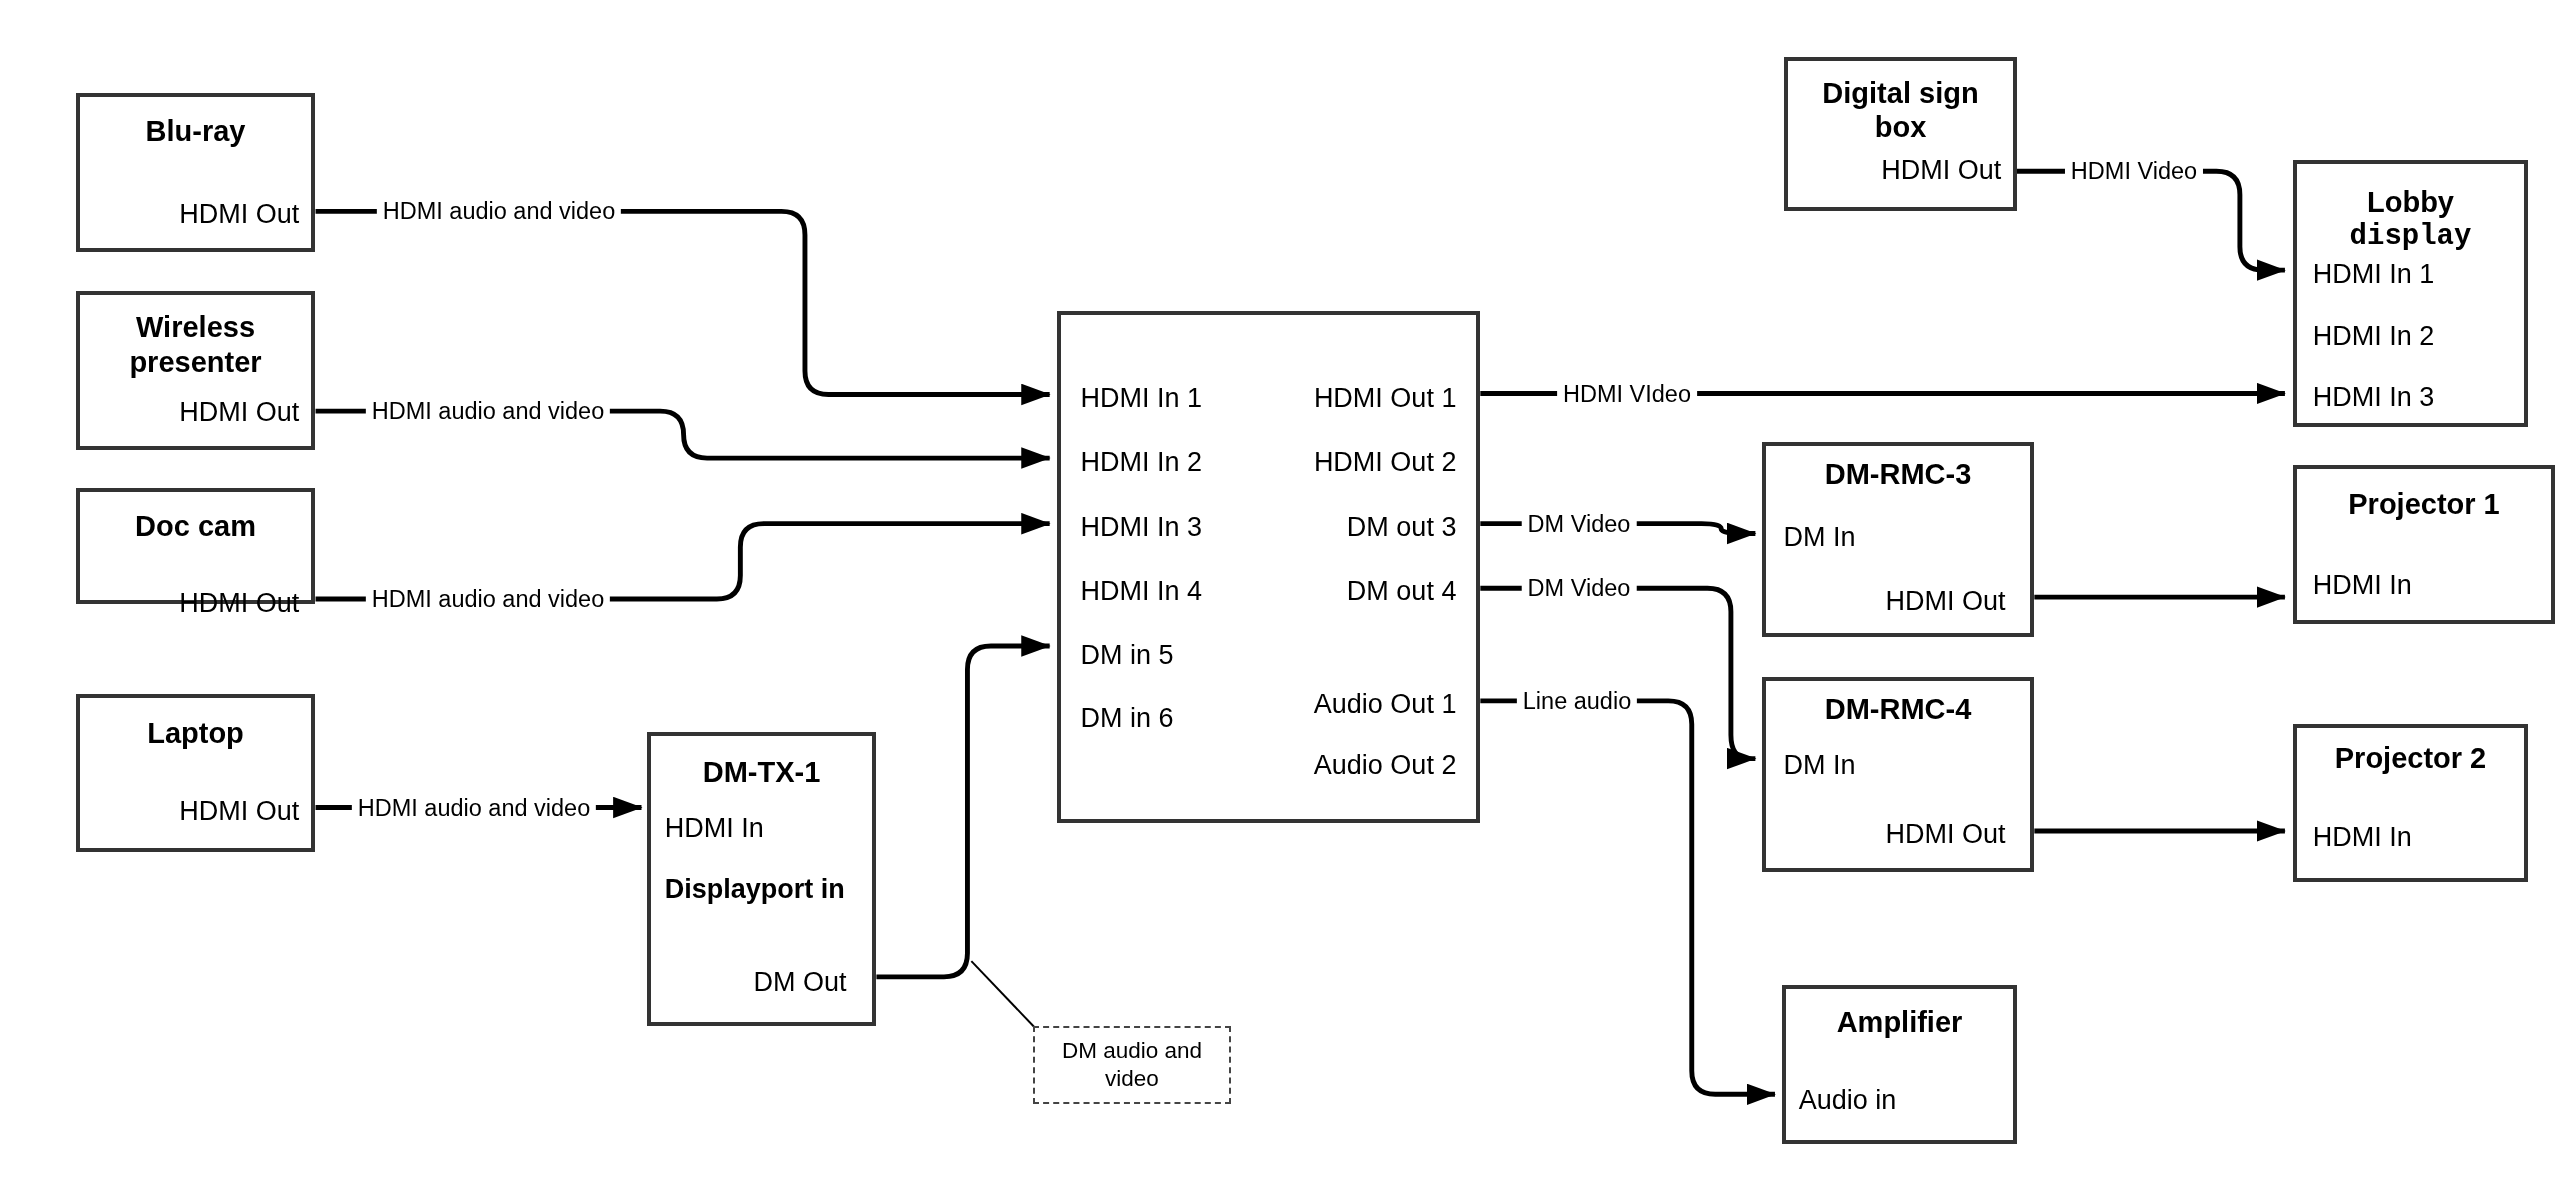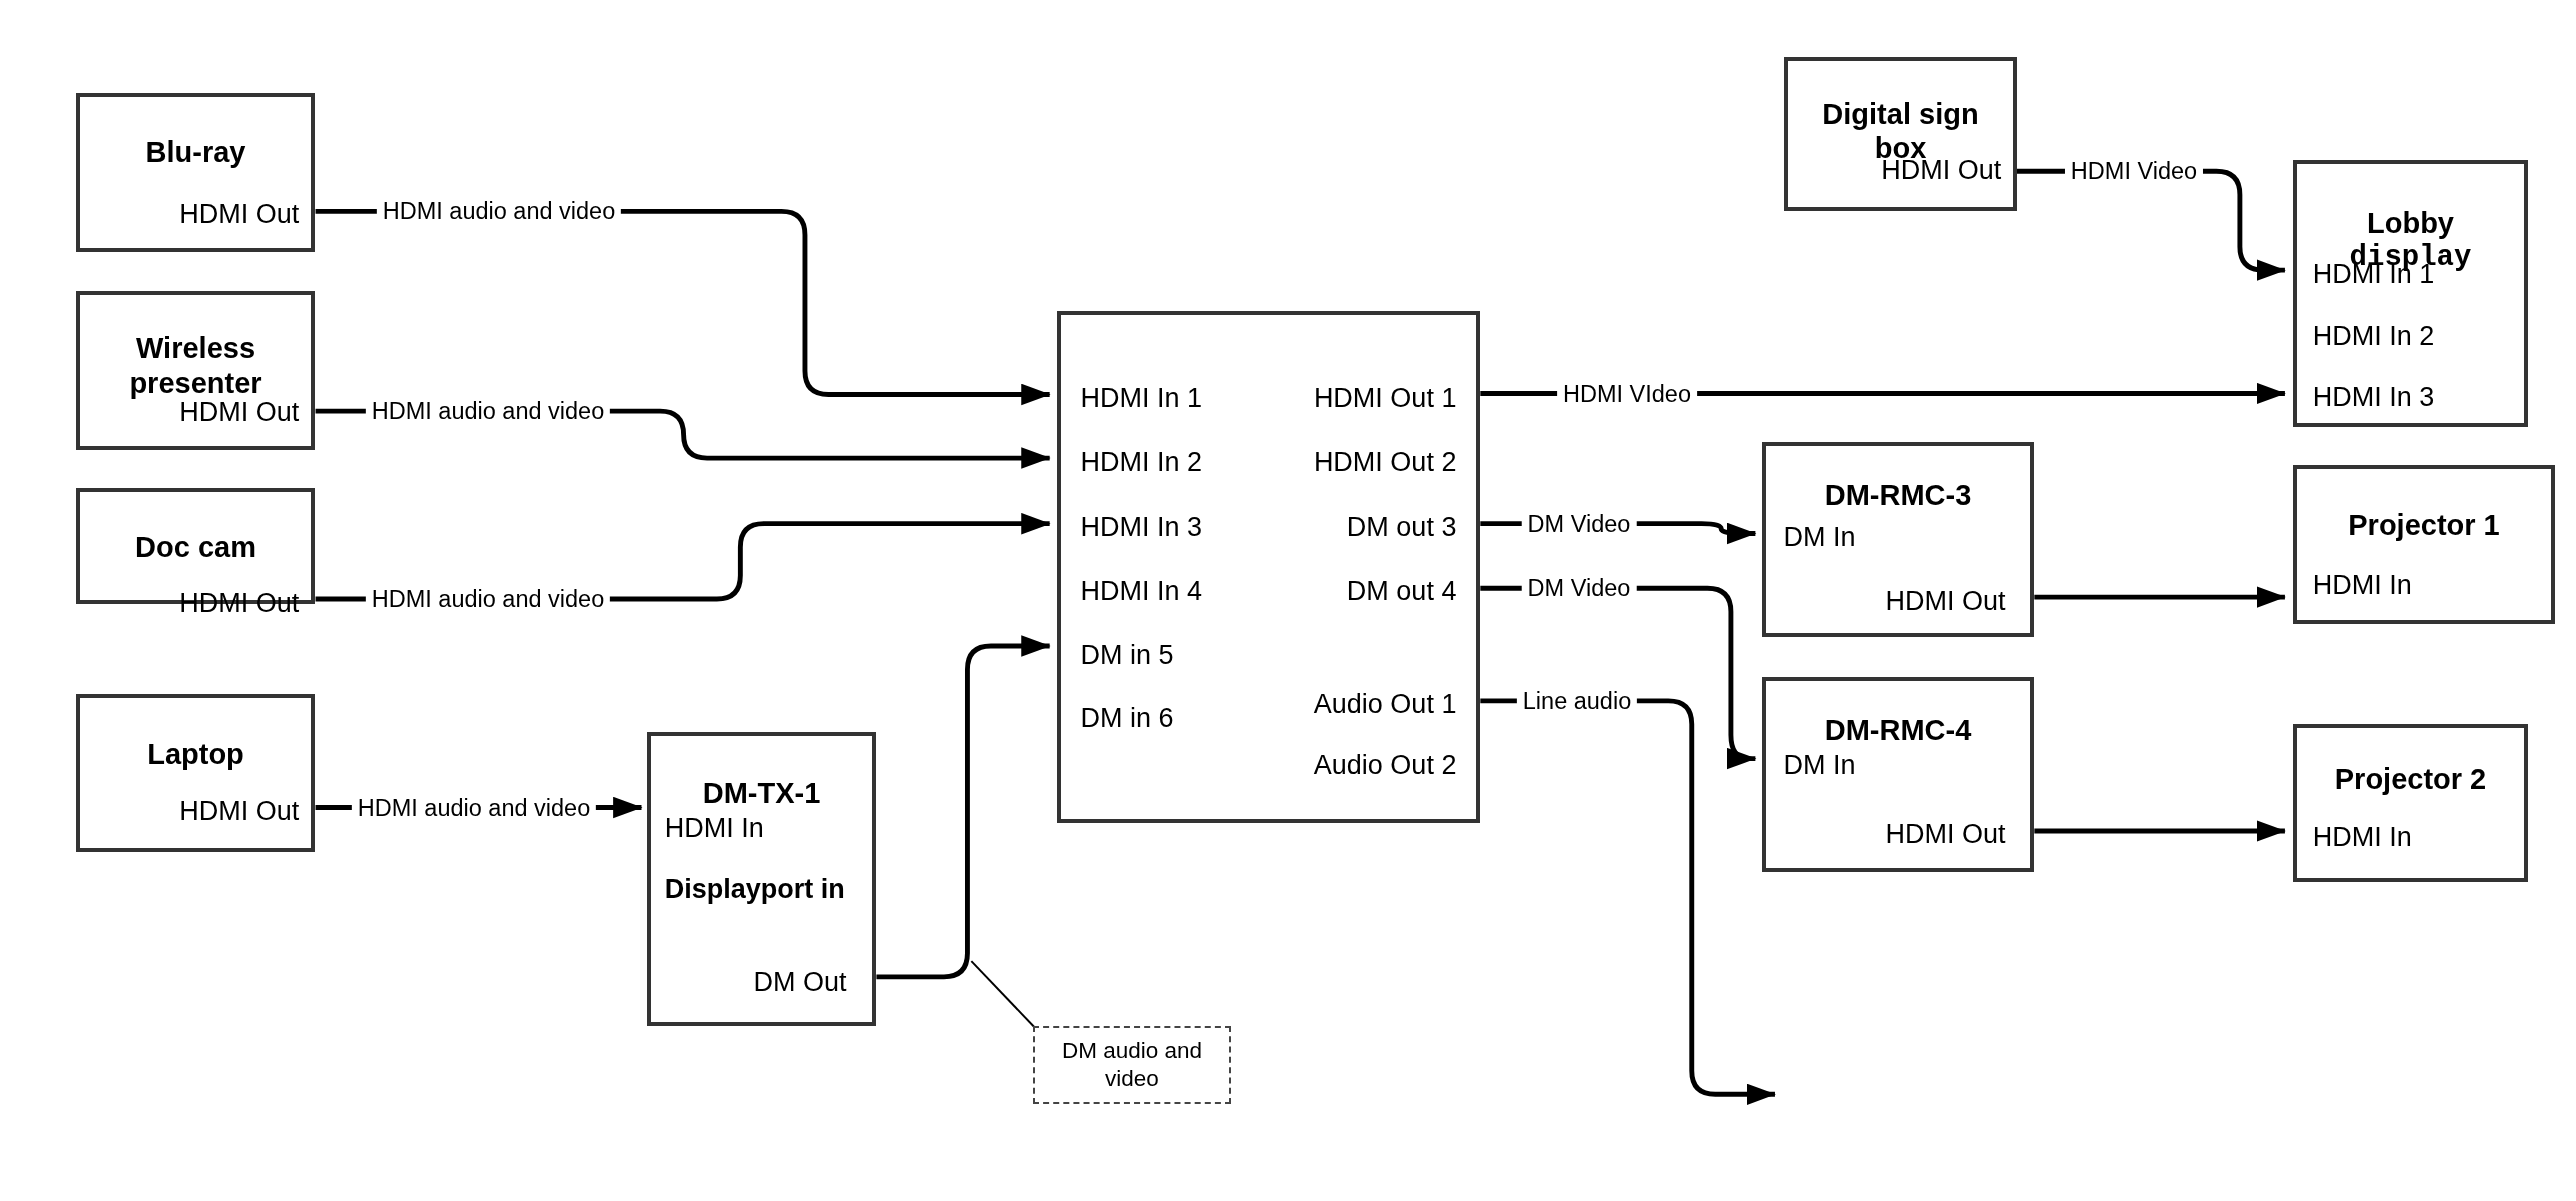--- a/index.html
+++ b/index.html
@@ -2,21 +2,21 @@
 <html><head>
 <meta charset="utf-8">
 <style>
   html,body{margin:0;padding:0;background:#ffffff;}
   body{width:2576px;height:1201px;position:relative;overflow:hidden;
        font-family:"Liberation Sans","DejaVu Sans",sans-serif;color:#000;}
   .canvas{position:absolute;left:0;top:0;width:2576px;height:1201px;}
   svg.wires{position:absolute;left:0;top:0;}
   .node{position:absolute;background:#ffffff;border:4.9px solid #333333;box-sizing:border-box;}
   .node .title{position:absolute;left:0;right:0;text-align:center;
-       font-size:29px;font-weight:bold;line-height:35px;white-space:nowrap;margin-top:21px;}
+       font-size:29px;font-weight:bold;line-height:35px;white-space:nowrap;}
   .port{position:absolute;font-size:27px;line-height:33px;white-space:nowrap;}
   .port.r{text-align:right;}
   .wlabel{position:absolute;font-size:23.5px;line-height:29px;background:#ffffff;
        padding:0 5.9px;white-space:nowrap;transform:translate(-50%,-50%);}
   .callout{position:absolute;border:2px dashed #444444;background:#ffffff;
        box-sizing:border-box;text-align:center;font-size:22.5px;line-height:28px;
        display:flex;flex-direction:column;justify-content:center;}
 </style>
 </head>
 <body>
@@ -118,20 +118,24 @@
     <span class="title" style="top:10.8px;">DM-RMC-4</span>
     <span class="port" style="top:68px;left:17.6px;">DM In</span>
     <span class="port r" style="top:137px;right:24.5px;">HDMI Out</span>
   </div>
 
   <div class="node" style="left:2293px;top:724px;width:235px;height:158px;">
     <span class="title" style="top:12.7px;">Projector 2</span>
     <span class="port" style="top:93px;left:15.7px;">HDMI In</span>
   </div>
 
+  <div class="node" style="left:1782px;top:985px;width:235px;height:159px;">
+    <span class="title" style="top:15.7px;">Amplifier</span>
+    <span class="port" style="top:95px;left:12.7px;">Audio in</span>
+  </div>
 
   <span class="wlabel" style="left:499px;top:211px;">HDMI audio and video</span>
   <span class="wlabel" style="left:488px;top:411px;">HDMI audio and video</span>
   <span class="wlabel" style="left:488px;top:599px;">HDMI audio and video</span>
   <span class="wlabel" style="left:474px;top:808px;">HDMI audio and video</span>
   <span class="wlabel" style="left:1627px;top:394px;">HDMI VIdeo</span>
   <span class="wlabel" style="left:2134px;top:171px;">HDMI Video</span>
   <span class="wlabel" style="left:1579px;top:524px;">DM Video</span>
   <span class="wlabel" style="left:1579px;top:588px;">DM Video</span>
   <span class="wlabel" style="left:1577px;top:701px;">Line audio</span>

